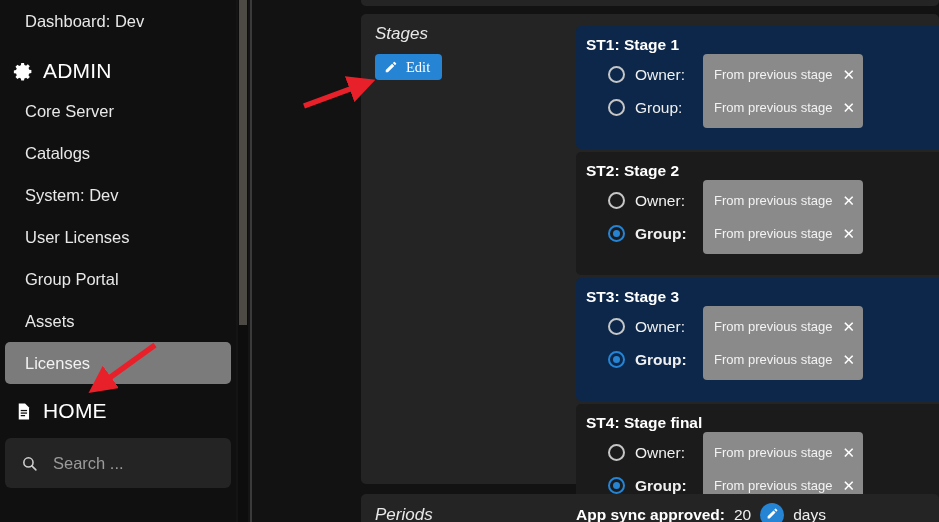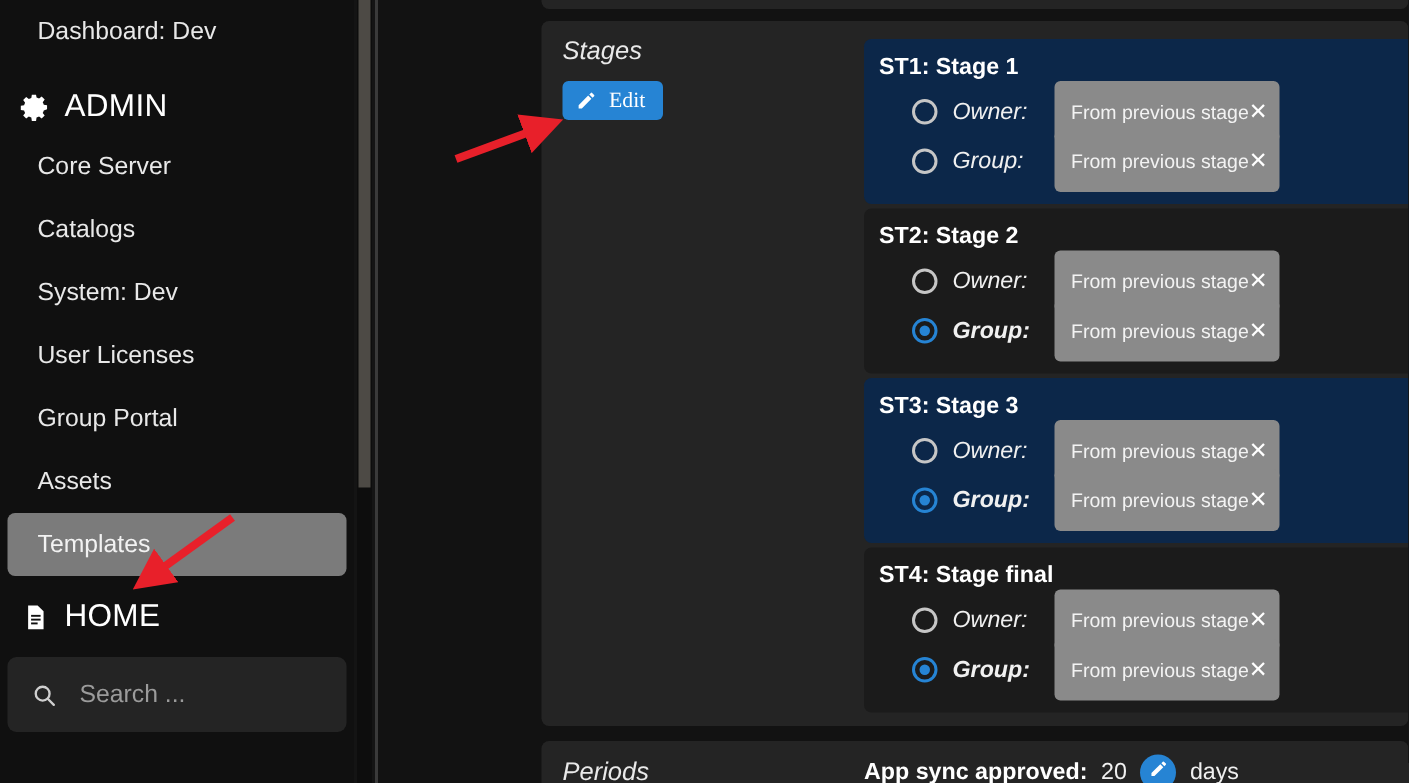--- a/index.html
+++ b/index.html
@@ -145,21 +145,21 @@
   #edit-button .pencil { display: flex; }
 
   
   #stage-list {
     position: absolute;
     left: 215px; top: 12px;
     width: 363px;
   }
   .stage-card {
     border-radius: 5px 0 0 5px;
-    padding: 8px 0 12px 8px;
+    padding: 8px 0 25px 8px;
     margin-bottom: 3px;
   }
   .stage-card.blue { background: #0c2749; }
   .stage-card.dark { background: #1b1b1b; }
   .stage-title {
     color: #ffffff;
     font-size: 15.5px;
     font-weight: bold;
     margin: 2px 0 4px 2px;
   }
@@ -187,27 +187,26 @@
     position: absolute;
     left: 3px; top: 3px;
     width: 7px; height: 7px;
     border-radius: 50%;
     background: #2684d4;
   }
   .row-label {
     color: #f0f0f0;
     font-size: 15.5px;
     min-width: 58px;
-    font-style: italic;
   }
   .row-label.bold { font-weight: bold; }
   .pill {
     display: inline-flex;
     align-items: center;
-    gap: 0;
+    gap: 10px;
     height: 41px;
     padding: 0 8px 0 11px;
     background: #8a8a8a;
     border-radius: 4px;
     color: #f3f3f3;
     font-size: 13px;
     cursor: pointer;
   }
   .pill .x {
     font-size: 15px;
@@ -294,21 +293,21 @@
     <div class="nav-item">
       <span>User Licenses</span>
     </div>
     <div class="nav-item">
       <span>Group Portal</span>
     </div>
     <div class="nav-item">
       <span>Assets</span>
     </div>
     <div class="nav-item active">
-      <span>Templates</span>
+      <span>Licenses</span>
     </div>
 
     <div class="nav-section" style="margin-top:8px;">
       <span class="sec-icon">
         <svg width="19" height="19" viewBox="0 0 24 24" fill="#ffffff">
           <path d="M6 2h8l5 5v15H6z"></path>
           <rect x="8.5" y="10" width="8" height="1.6" fill="#101010"></rect>
           <rect x="8.5" y="13.2" width="8" height="1.6" fill="#101010"></rect>
           <rect x="8.5" y="16.4" width="5.5" height="1.6" fill="#101010"></rect>
         </svg>

